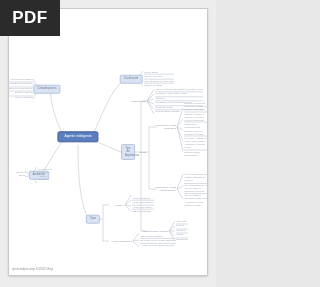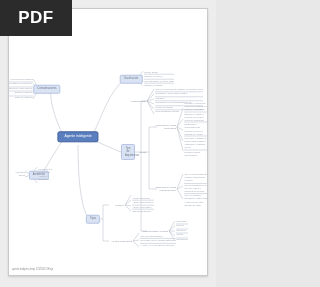--- a/index.html
+++ b/index.html
@@ -23,21 +23,21 @@
     width: 200px; height: 268px;
     background: #ffffff;
     border: 1px solid #c9c9c9;
     box-shadow: 0 1px 2px rgba(0,0,0,.14);
     overflow: hidden;
   }
   
   #pdf-badge {
     position: absolute;
     left: 0; top: 0;
-    width: 72px; height: 36px;
+    width: 60px; height: 36px;
     background: #2b2b2b;
     color: #ffffff;
     font-size: 17px;
     font-weight: bold;
     letter-spacing: .5px;
     display: flex;
     align-items: center;
     justify-content: center;
     z-index: 40;
     text-align: right;

